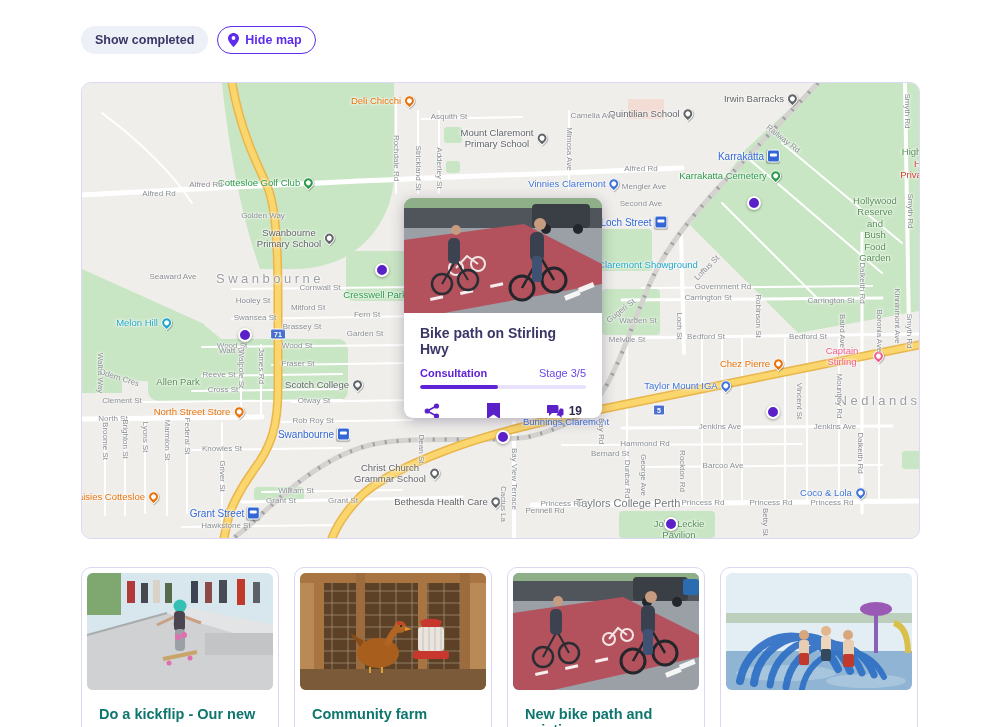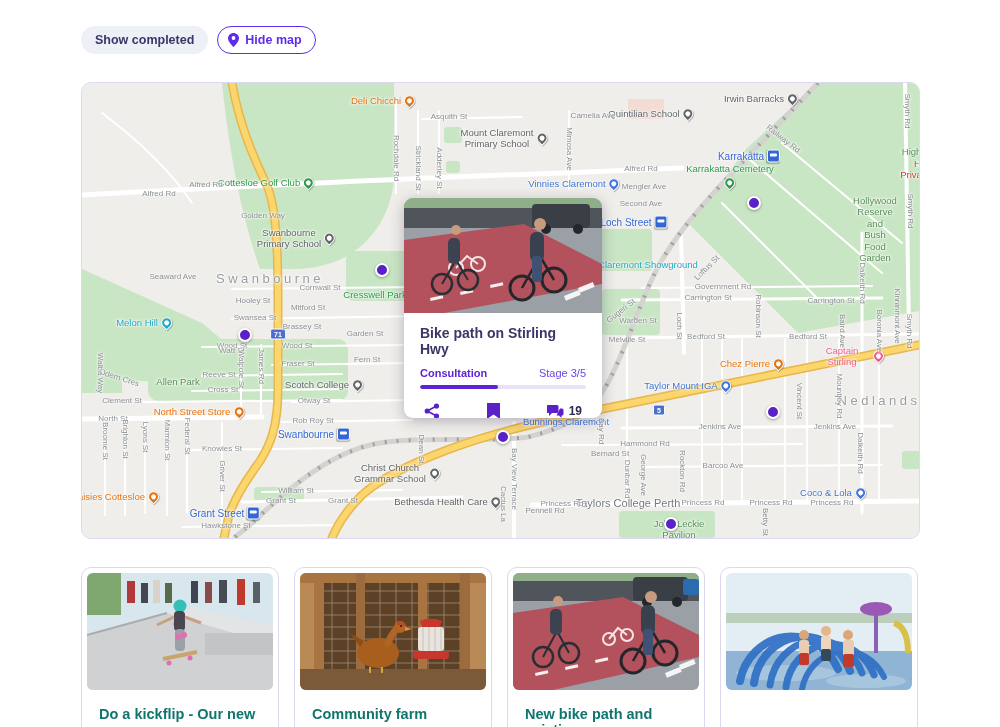--- a/index.html
+++ b/index.html
@@ -245,21 +245,21 @@
     <div class="mlbl poi" style="left: 33px; top: 414px; transform: translate(-50%, -50%);"><span class="t" style="color: rgb(232, 113, 10);">Daisies Cottesloe</span><span class="pin" style="background: rgb(232, 113, 10);"></span></div>
     <div class="mlbl poi" style="left: 670px; top: 281px; transform: translate(-50%, -50%);"><span class="t" style="color: rgb(232, 113, 10);">Chez Pierre</span><span class="pin" style="background: rgb(232, 113, 10);"></span></div>
     <div class="mlbl poi" style="left: 492px; top: 101px; transform: translate(-50%, -50%);"><span class="t" style="color: rgb(63, 116, 216);">Vinnies Claremont</span><span class="pin" style="background: rgb(63, 116, 216);"></span></div>
     <div class="mlbl poi" style="left: 606px; top: 303px; transform: translate(-50%, -50%);"><span class="t" style="color: rgb(63, 116, 216);">Taylor Mount IGA</span><span class="pin" style="background: rgb(63, 116, 216);"></span></div>
     <div class="mlbl poi" style="left: 751px; top: 410px; transform: translate(-50%, -50%);"><span class="t" style="color: rgb(63, 116, 216);">Coco &amp; Lola</span><span class="pin" style="background: rgb(63, 116, 216);"></span></div>
     <div class="mlbl poi under" style="left: 484px; top: 339px; transform: translate(-50%, -50%);"><span class="t" style="color: rgb(63, 116, 216);">Bunnings Claremont</span></div>
     <div class="mlbl poi" style="left: 767px; top: 273px; transform: translate(-50%, -50%);"><span class="t" style="color: rgb(239, 91, 138);">Captain Stirling</span><span class="pin" style="background: rgb(239, 91, 138);"></span></div>
     <div class="mlbl poi" style="left: 62px; top: 240px; transform: translate(-50%, -50%);"><span class="t" style="color: rgb(31, 168, 201);">Melon Hill</span><span class="pin" style="background: rgb(31, 168, 201);"></span></div>
     <div class="mlbl poi" style="left: 566px; top: 182px; transform: translate(-50%, -50%);"><span class="t" style="color: rgb(31, 168, 201);">Claremont Showground</span></div>
     <div class="mlbl poi" style="left: 184px; top: 100px; transform: translate(-50%, -50%);"><span class="t" style="color: rgb(44, 154, 75);">Cottesloe Golf Club</span><span class="pin" style="background: rgb(44, 154, 75);"></span></div>
-    <div class="mlbl poi" style="left: 648px; top: 93px; transform: translate(-50%, -50%); flex-direction: column;"><span class="t" style="color: rgb(44, 154, 75);">Karrakatta Cemetery</span><span class="pin" style="background: rgb(44, 154, 75);"></span></div>
+    <div class="mlbl poi" style="left: 648px; top: 93px; transform: translate(-50%, -50%);"><span class="t" style="color: rgb(44, 154, 75);">Karrakatta Cemetery</span><span class="pin" style="background: rgb(44, 154, 75);"></span></div>
     <div class="mlbl poi" style="left: 422px; top: 55px; transform: translate(-50%, -50%);"><span class="t" style="color: rgb(97, 101, 105);">Mount Claremont
 Primary School</span><span class="pin" style="background: rgb(97, 101, 105);"></span></div>
     <div class="mlbl poi" style="left: 569px; top: 31px; transform: translate(-50%, -50%);"><span class="t" style="color: rgb(97, 101, 105);">Quintilian School</span><span class="pin" style="background: rgb(97, 101, 105);"></span></div>
     <div class="mlbl poi" style="left: 679px; top: 16px; transform: translate(-50%, -50%);"><span class="t" style="color: rgb(97, 101, 105);">Irwin Barracks</span><span class="pin" style="background: rgb(97, 101, 105);"></span></div>
     <div class="mlbl poi" style="left: 214px; top: 155px; transform: translate(-50%, -50%);"><span class="t" style="color: rgb(97, 101, 105);">Swanbourne
 Primary School</span><span class="pin" style="background: rgb(97, 101, 105);"></span></div>
     <div class="mlbl poi" style="left: 242px; top: 302px; transform: translate(-50%, -50%);"><span class="t" style="color: rgb(97, 101, 105);">Scotch College</span><span class="pin" style="background: rgb(97, 101, 105);"></span></div>
     <div class="mlbl poi" style="left: 315px; top: 390px; transform: translate(-50%, -50%);"><span class="t" style="color: rgb(97, 101, 105);">Christ Church
 Grammar School</span><span class="pin" style="background: rgb(97, 101, 105);"></span></div>
     <div class="mlbl poi" style="left: 366px; top: 419px; transform: translate(-50%, -50%);"><span class="t" style="color: rgb(97, 101, 105);">Bethesda Health Care</span><span class="pin" style="background: rgb(97, 101, 105);"></span></div>
@@ -285,21 +285,21 @@
     <div class="mlbl st" style="left: 511px; top: 33px; transform: translate(-50%, -50%);"><span class="t">Camelia Ave</span></div>
     <div class="mlbl st" style="left: 181px; top: 133px; transform: translate(-50%, -50%);"><span class="t">Golden Way</span></div>
     <div class="mlbl st" style="left: 77px; top: 111px; transform: translate(-50%, -50%);"><span class="t">Alfred Rd</span></div>
     <div class="mlbl st" style="left: 124px; top: 102px; transform: translate(-50%, -50%);"><span class="t">Alfred Rd</span></div>
     <div class="mlbl st" style="left: 559px; top: 86px; transform: translate(-50%, -50%);"><span class="t">Alfred Rd</span></div>
     <div class="mlbl st" style="left: 91px; top: 194px; transform: translate(-50%, -50%);"><span class="t">Seaward Ave</span></div>
     <div class="mlbl st" style="left: 238px; top: 205px; transform: translate(-50%, -50%);"><span class="t">Cornwall St</span></div>
     <div class="mlbl st" style="left: 171px; top: 218px; transform: translate(-50%, -50%);"><span class="t">Hooley St</span></div>
     <div class="mlbl st" style="left: 226px; top: 225px; transform: translate(-50%, -50%);"><span class="t">Mitford St</span></div>
     <div class="mlbl st" style="left: 173px; top: 235px; transform: translate(-50%, -50%);"><span class="t">Swansea St</span></div>
-    <div class="mlbl st" style="left: 285px; top: 232px; transform: translate(-50%, -50%); margin-top: 45px;"><span class="t">Fern St</span></div>
+    <div class="mlbl st" style="left: 285px; top: 232px; transform: translate(-50%, -50%);"><span class="t">Fern St</span></div>
     <div class="mlbl st" style="left: 220px; top: 244px; transform: translate(-50%, -50%);"><span class="t">Brassey St</span></div>
     <div class="mlbl st" style="left: 283px; top: 251px; transform: translate(-50%, -50%);"><span class="t">Garden St</span></div>
     <div class="mlbl st" style="left: 150px; top: 263px; transform: translate(-50%, -50%);"><span class="t">Wood St</span></div>
     <div class="mlbl st" style="left: 215px; top: 263px; transform: translate(-50%, -50%);"><span class="t">Wood St</span></div>
     <div class="mlbl st" style="left: 138px; top: 268px; transform: translate(-50%, -50%); margin-left: 12px;"><span class="t">Watt St</span></div>
     <div class="mlbl st" style="left: 137px; top: 292px; transform: translate(-50%, -50%);"><span class="t">Reeve St</span></div>
     <div class="mlbl st" style="left: 141px; top: 307px; transform: translate(-50%, -50%);"><span class="t">Cross St</span></div>
     <div class="mlbl st" style="left: 40px; top: 318px; transform: translate(-50%, -50%);"><span class="t">Clement St</span></div>
     <div class="mlbl st" style="left: 31px; top: 336px; transform: translate(-50%, -50%);"><span class="t">North St</span></div>
     <div class="mlbl st" style="left: 216px; top: 281px; transform: translate(-50%, -50%);"><span class="t">Fraser St</span></div>

